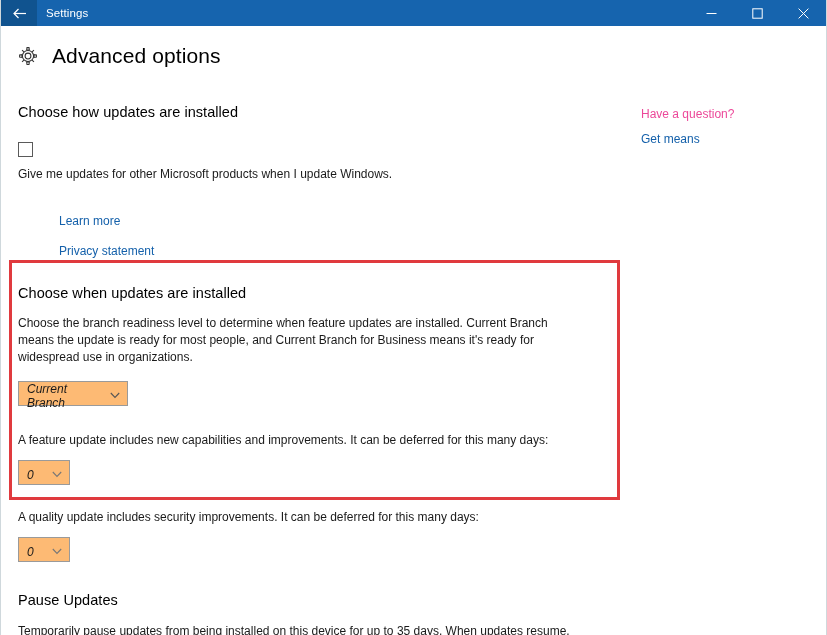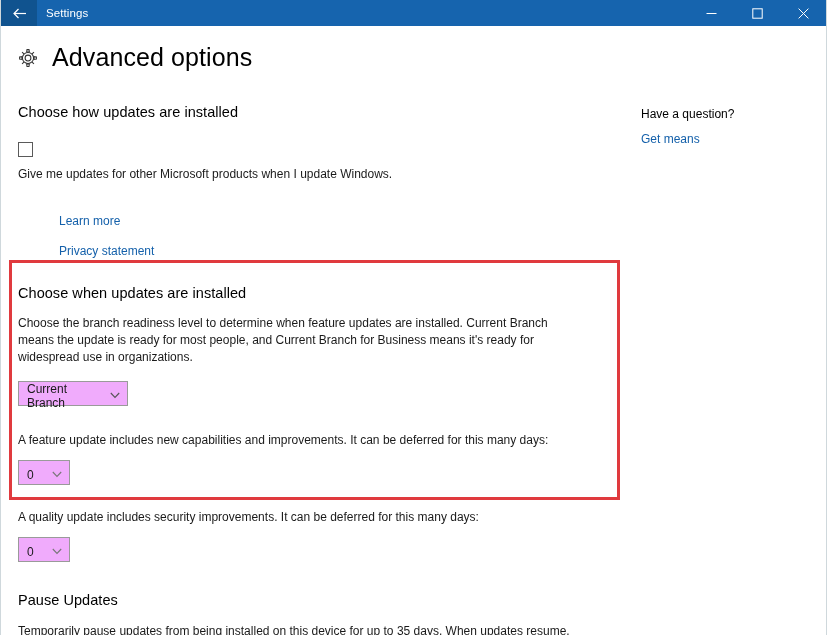--- a/index.html
+++ b/index.html
@@ -63,37 +63,37 @@
   }
 
   .page-header {
     display: flex;
     align-items: center;
     gap: 14px;
     padding: 18px 0 0 17px;
   }
   .page-header .gear { width: 20px; height: 20px; flex: none; }
   .page-title {
-    font-size: 25px;
+    font-size: 21px;
     font-weight: 300;
     color: #000000;
     line-height: 1.1;
     letter-spacing: .1px;
   }
 
   
   .help-pane {
     position: absolute;
     left: 640px;
     top: 81px;
     width: 175px;
   }
   .help-title {
     font-size: 12px;
-    color: #000000;
+    color: #ec4899;
     margin-bottom: 8px;
   }
   .link {
     color: #1460aa;
     font-size: 12px;
     cursor: pointer;
     text-decoration: none;
   }
 
   
@@ -146,26 +146,27 @@
   }
 
   .block { padding-left: 17px; }
 
   
   .combo {
     display: inline-flex;
     align-items: center;
     justify-content: space-between;
     border: 1px solid #9a9a9a;
-    background: #f0abfc;
+    background: #fdba74;
     height: 25px;
     padding: 5px 7px 0 8px;
     font-size: 12px;
     color: #1a1a1a;
     cursor: pointer;
+    font-style: italic;
   }
   .combo .caret { margin-left: 10px; color: #444; display: flex; }
   .combo.wide { width: 110px; }
   .combo.narrow { width: 52px; }
 </style>
 </head>
 <body>
 
 <div class="window">
 

